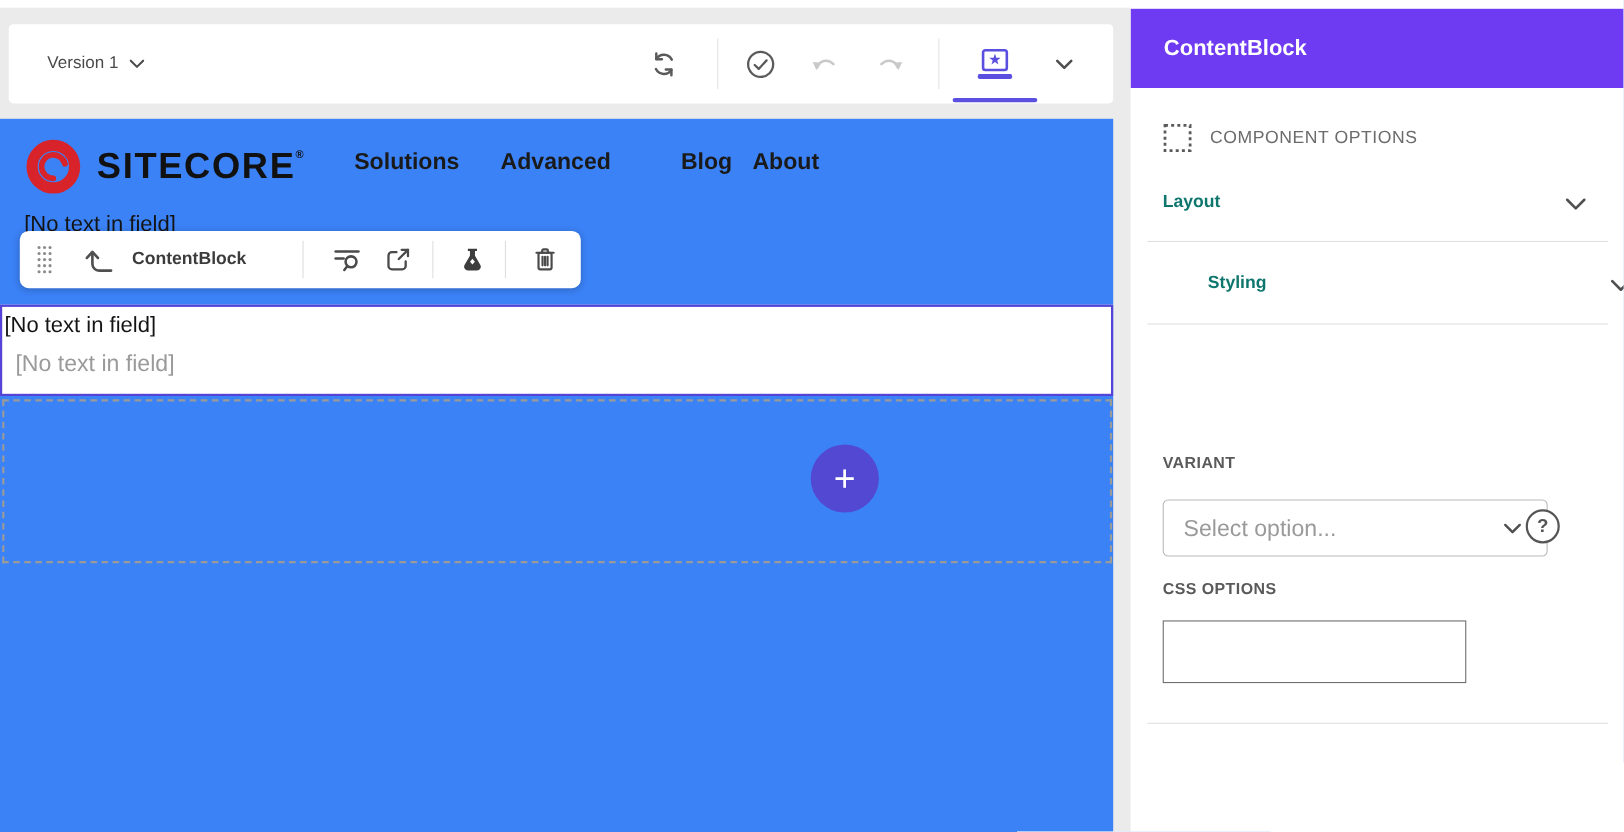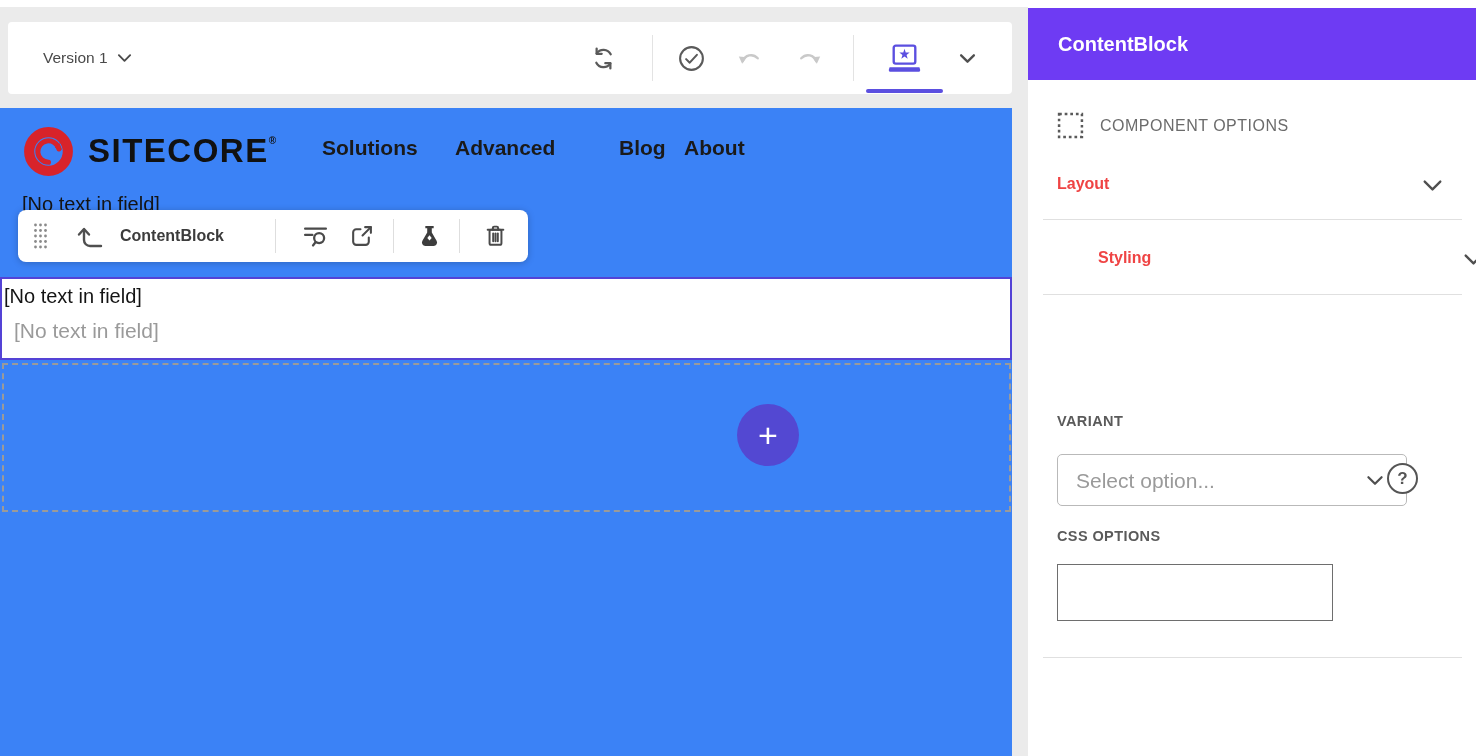--- a/index.html
+++ b/index.html
@@ -44,21 +44,21 @@
   .bt-label{font-size:16px;font-weight:700;color:#3c3c3c;white-space:nowrap;}
   .bt-div{position:absolute;top:9px;height:34px;width:1px;background:#dedede;}
 
   
   .sidebar{position:absolute;left:1028px;top:0;width:448px;height:756px;background:#fff;}
   .sb-header{position:absolute;left:0;top:8px;width:448px;height:72px;background:#6e3bf3;display:flex;align-items:center;}
   .sb-title{margin-left:30px;font-size:20px;font-weight:700;color:#fff;}
   .sb-section{position:absolute;left:29px;top:112px;display:flex;align-items:center;gap:16px;}
   .sb-section-label{font-size:16px;color:#6b6b6b;letter-spacing:.5px;white-space:nowrap;}
   .acc-row{position:absolute;left:0;width:448px;height:34px;cursor:pointer;}
-  .acc-label{position:absolute;left:29px;top:5px;font-size:16px;font-weight:700;color:#ef4444;white-space:nowrap;}
+  .acc-label{position:absolute;left:29px;top:5px;font-size:16px;font-weight:700;color:#0f766e;white-space:nowrap;}
   .acc-chev{position:absolute;left:394px;top:9px;}
   .sb-div{position:absolute;left:15px;width:419px;height:1px;background:#e0e0e0;}
   .sb-field-label{position:absolute;left:29px;font-size:14.5px;font-weight:700;color:#5a5a5a;letter-spacing:.4px;white-space:nowrap;}
   .sb-select{position:absolute;left:29px;top:454px;width:348px;height:50px;border:1px solid #b9b9b9;border-radius:5px;background:#fff;cursor:pointer;}
   .sb-select-value{position:absolute;left:18px;top:14px;font-size:21px;color:#9a9a9a;white-space:nowrap;}
   .sb-select-chev{position:absolute;right:22px;top:20px;}
   .help-btn{position:absolute;left:1387px;top:463px;width:31px;height:31px;border-radius:50%;border:2.5px solid #555;background:#fff;
             display:flex;align-items:center;justify-content:center;font-size:17px;font-weight:700;color:#555;cursor:pointer;box-sizing:border-box;}
   .sb-input{position:absolute;left:29px;top:564px;width:276px;height:57px;border:1px solid #6e6e6e;background:#fff;box-sizing:border-box;
             font-family:"Liberation Sans","DejaVu Sans",sans-serif;font-size:16px;padding:6px 8px;}

